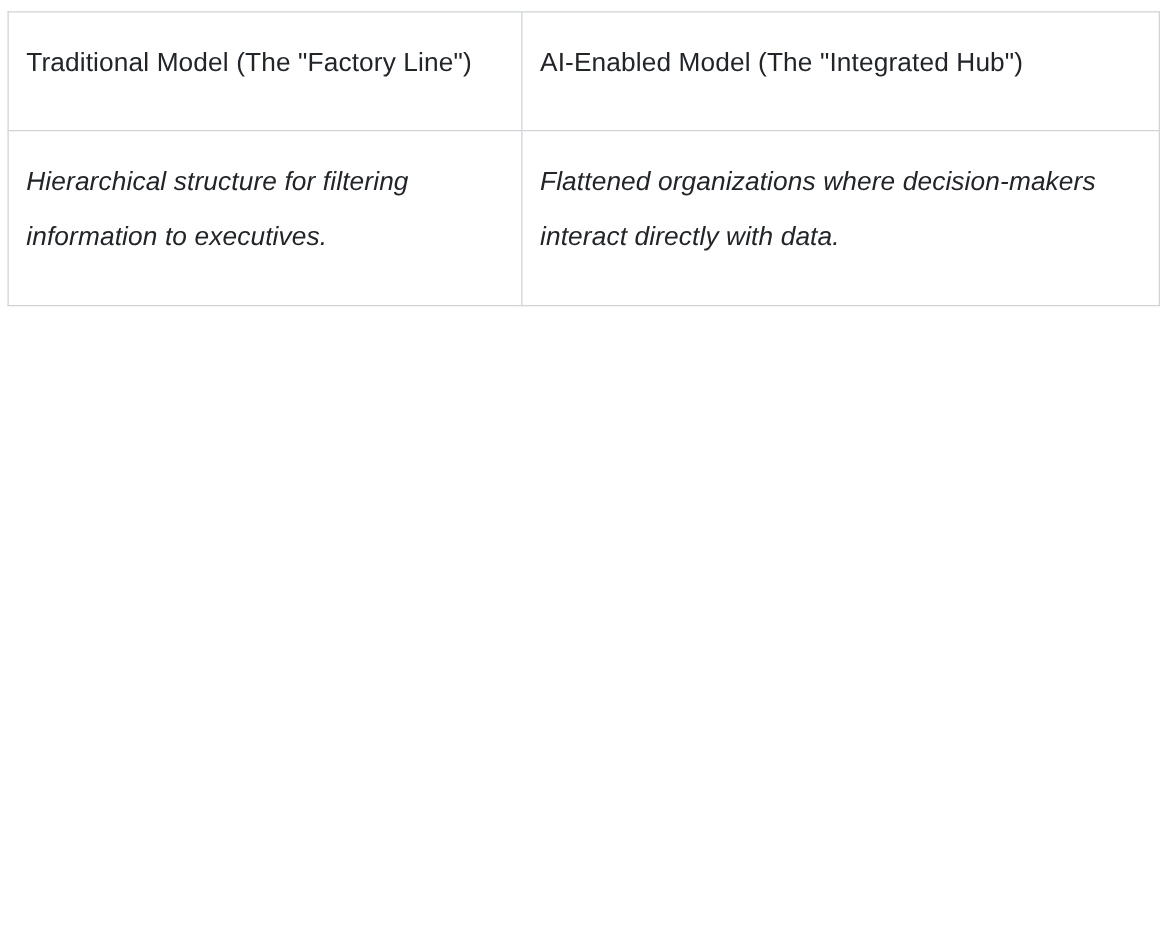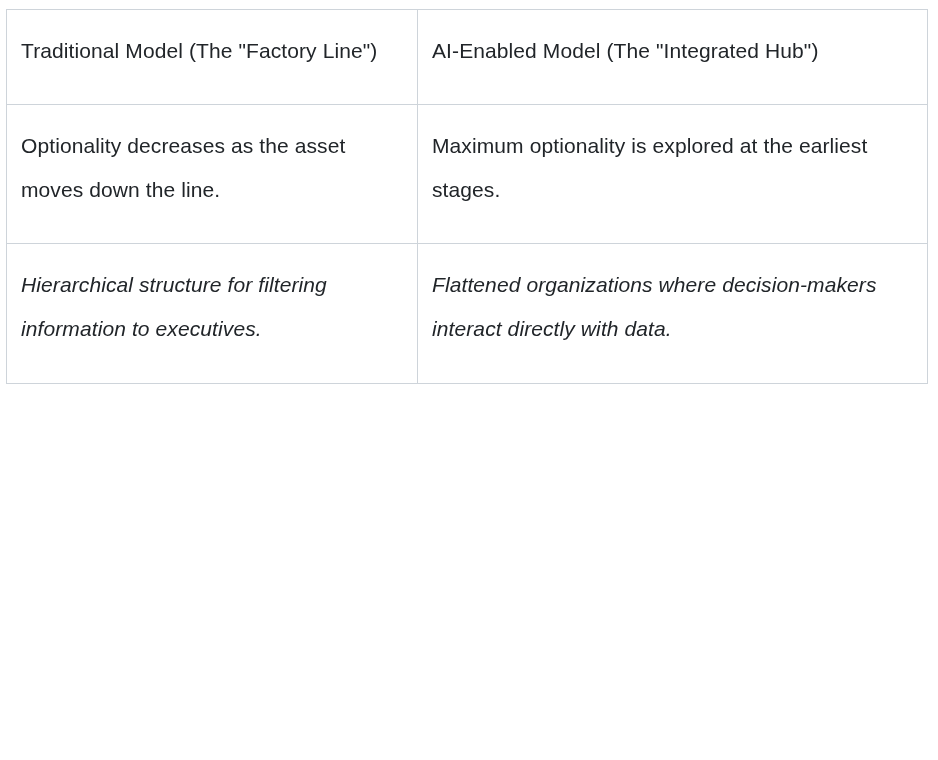--- a/index.html
+++ b/index.html
@@ -73,24 +73,20 @@
     </colgroup>
 
     <thead>
       <tr>
         <th>Traditional Model (The "Factory Line")</th>
         <th>AI-Enabled Model (The "Integrated Hub")</th>
       </tr>
     </thead>
 
     <tbody>
-      <tr>
-        <td>Optionality decreases as the asset moves down the line.</td>
-        <td>Maximum optionality is explored at the earliest stages.</td>
-      </tr>
       <tr class="row-tall">
         <td>Hierarchical structure for filtering information to executives.</td>
         <td>Flattened organizations where decision-makers interact directly with data.</td>
       </tr>
     </tbody>
   </table>
 
 </div>
 
 </body></html>

